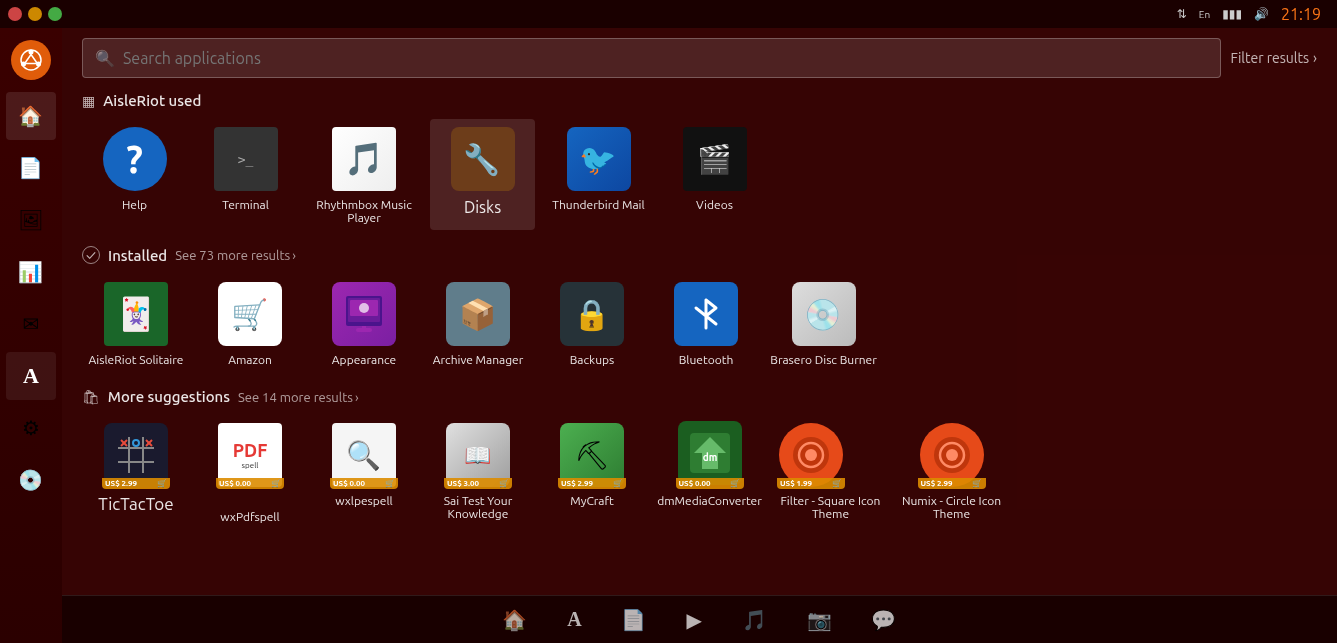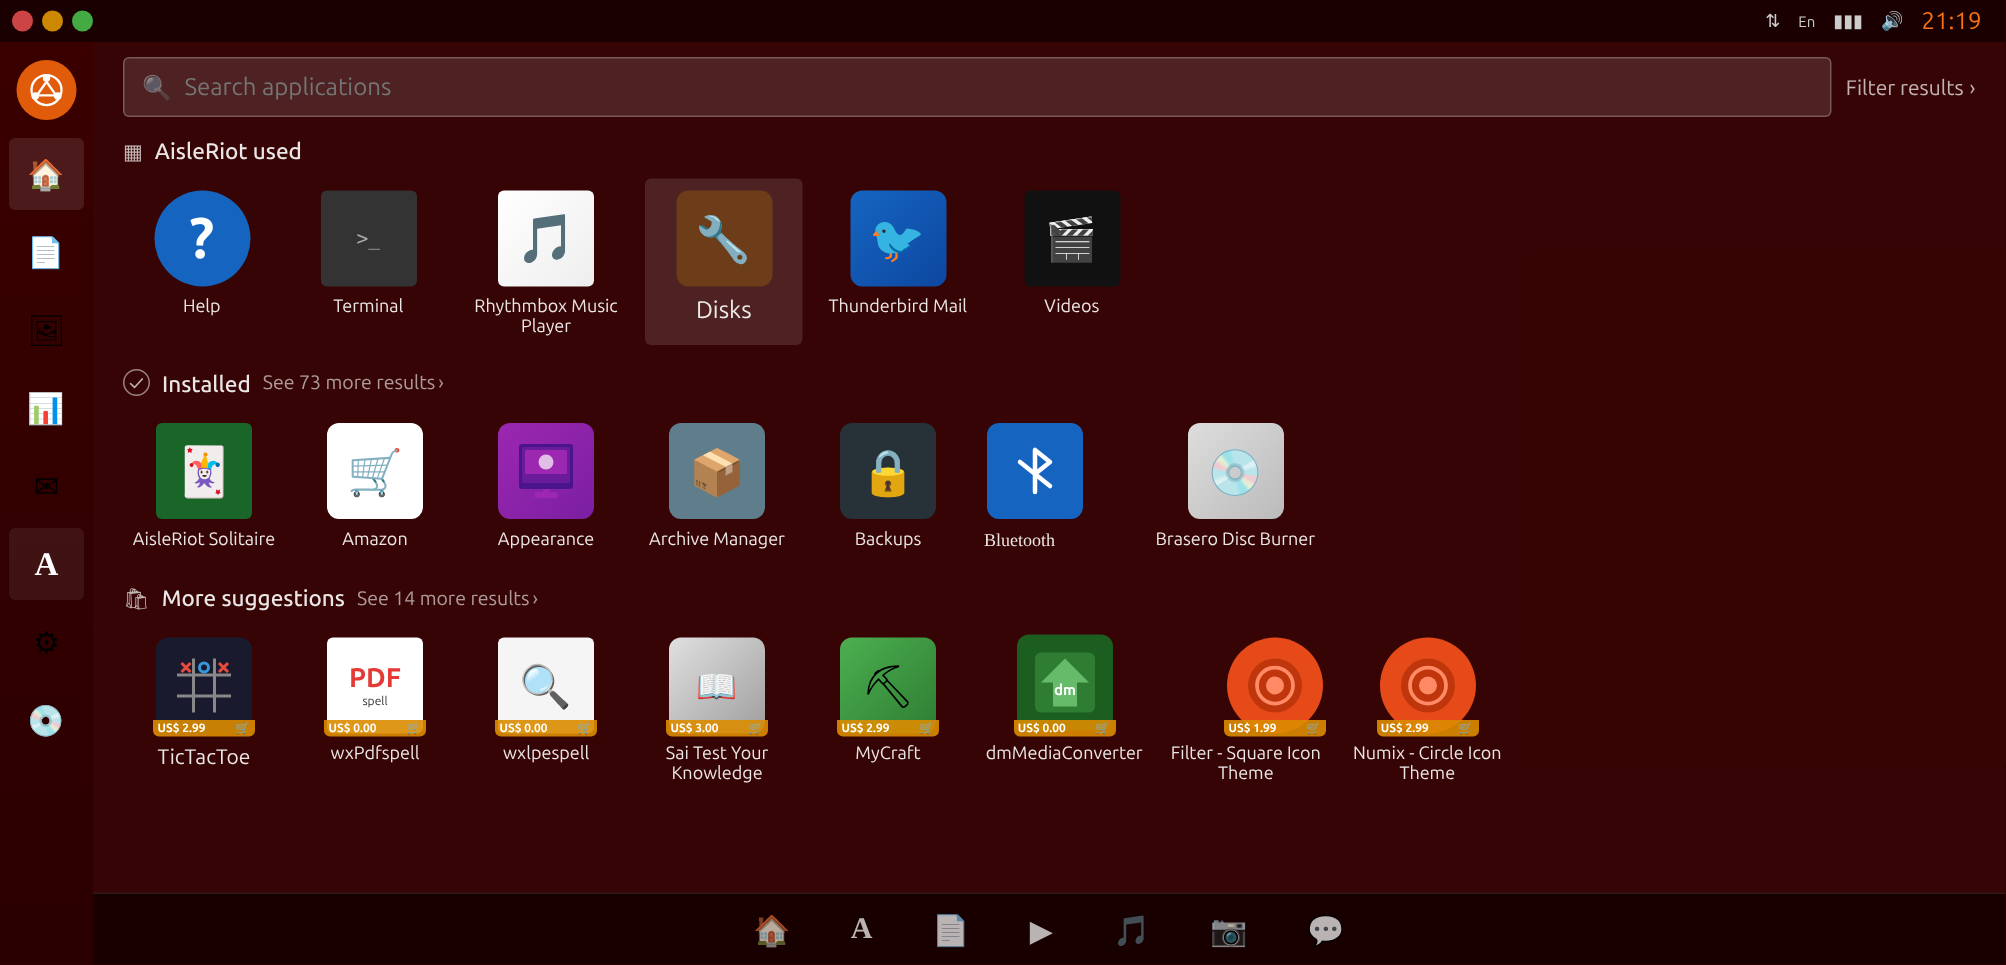--- a/index.html
+++ b/index.html
@@ -203,21 +203,21 @@
               <span style="color:rgba(255,255,255,0.9);font-size:12px;text-align:center;">Archive Manager</span>
             </div>
 
             <div style="width:108px;display:flex;flex-direction:column;align-items:center;cursor:pointer;padding:6px 4px;border-radius:4px;">
               <div style="width:68px;height:68px;display:flex;align-items:center;justify-content:center;margin-bottom:5px;">
                 <div style="width:64px;height:64px;background:#263238;border-radius:8px;display:flex;align-items:center;justify-content:center;font-size:30px;">🔒</div>
               </div>
               <span style="color:rgba(255,255,255,0.9);font-size:12px;text-align:center;">Backups</span>
             </div>
 
-            <div style="width:108px;display:flex;flex-direction:column;align-items:flex-start;cursor:pointer;padding:6px 4px;border-radius:4px;font-family:Liberation Serif, serif;">
+            <div style="width:108px;display:flex;flex-direction:column;align-items:center;cursor:pointer;padding:6px 4px;border-radius:4px;">
               <div style="width:68px;height:68px;display:flex;align-items:center;justify-content:center;margin-bottom:5px;">
                 <div style="width:64px;height:64px;background:#1565c0;border-radius:8px;display:flex;align-items:center;justify-content:center;color:white;">
                   <svg width="36" height="36" viewBox="0 0 36 36">
                     <path d="M18 4 L18 32 M18 4 L28 12 L18 20 L28 28 M18 20 L8 12" stroke="white" stroke-width="3" fill="none" stroke-linecap="round" stroke-linejoin="round"></path>
                   </svg>
                 </div>
               </div>
               <span style="color:rgba(255,255,255,0.9);font-size:12px;text-align:center;">Bluetooth</span>
             </div>
 
@@ -255,25 +255,25 @@
                     <circle cx="22" cy="10" r="3" fill="none" stroke="#3498db" stroke-width="2"></circle>
                     <line x1="32" y1="7" x2="38" y2="13" stroke="#e74c3c" stroke-width="2"></line>
                     <line x1="38" y1="7" x2="32" y2="13" stroke="#e74c3c" stroke-width="2"></line>
                   </svg>
                 </div>
                 <div style="position:absolute;bottom:0;left:0;right:0;background:rgba(220,140,0,0.9);color:white;font-size:8px;font-weight:bold;text-align:left;padding:1px 3px;display:flex;justify-content:space-between;border-bottom-left-radius:4px;border-bottom-right-radius:4px;">
                   <span>US$ 2.99</span>
                     <span>🛒</span>
                 </div>
               </div>
-              <span style="color:rgba(255,255,255,0.9);font-size:14px;text-align:left;">TicTacToe</span>
-            </div>
-
-            <div style="width:108px;display:flex;flex-direction:column;align-items:center;cursor:pointer;padding:6px 4px;border-radius:4px;">
-              <div style="width:68px;height:68px;position:relative;display:flex;align-items:center;justify-content:center;margin-bottom:5px;">
+              <span style="color:rgba(255,255,255,0.9);font-size:17px;text-align:left;">TicTacToe</span>
+            </div>
+
+            <div style="width:108px;display:flex;flex-direction:column;align-items:center;cursor:pointer;padding:6px 4px;border-radius:4px;">
+              <div style="width:68px;height:68px;position:relative;display:flex;align-items:center;justify-content:center;margin-bottom:21px;">
                 <div style="width:64px;height:64px;background:white;border-radius:4px;display:flex;align-items:center;justify-content:center;flex-direction:column;gap:1px;">
                   <span style="font-size:18px;font-weight:bold;color:#e53935;">PDF</span>
                   <span style="font-size:8px;color:#333;">spell</span>
                 </div>
                 <div style="position:absolute;bottom:0;left:0;right:0;background:rgba(220,140,0,0.9);color:white;font-size:8px;font-weight:bold;text-align:left;padding:1px 3px;display:flex;justify-content:space-between;border-bottom-left-radius:4px;border-bottom-right-radius:4px;">
                   <span>US$ 0.00</span>
                     <span>🛒</span>
                 </div>
               </div>
               <span style="color:rgba(255,255,255,0.9);font-size:12px;text-align:center;">wxPdfspell</span>
@@ -322,21 +322,21 @@
                   </svg>
                 </div>
                 <div style="position:absolute;bottom:0;left:0;right:0;background:rgba(220,140,0,0.9);color:white;font-size:8px;font-weight:bold;text-align:left;padding:1px 3px;display:flex;justify-content:space-between;border-bottom-left-radius:4px;border-bottom-right-radius:4px;">
                   <span>US$ 0.00</span>
                     <span>🛒</span>
                 </div>
               </div>
               <span style="color:rgba(255,255,255,0.9);font-size:12px;text-align:center;">dmMediaConverter</span>
             </div>
 
-            <div style="width:115px;display:flex;flex-direction:column;align-items:flex-end;cursor:pointer;padding:6px 4px;border-radius:4px;">
+            <div style="width:115px;display:flex;flex-direction:column;align-items:flex-start;cursor:pointer;padding:6px 4px;border-radius:4px;">
               <div style="width:68px;height:68px;position:relative;display:flex;align-items:center;justify-content:center;margin-bottom:5px;">
                 <div style="width:64px;height:64px;background:#e64a19;border-radius:50%;display:flex;align-items:center;justify-content:center;">
                   <svg width="40" height="40" viewBox="0 0 40 40">
                     <circle cx="20" cy="20" r="18" fill="#bf360c"></circle>
                     <circle cx="20" cy="20" r="12" fill="none" stroke="#ff8a65" stroke-width="2.5"></circle>
                     <circle cx="20" cy="20" r="6" fill="#ff8a65"></circle>
                   </svg>
                 </div>
                 <div style="position:absolute;bottom:0;left:0;right:0;background:rgba(220,140,0,0.9);color:white;font-size:8px;font-weight:bold;text-align:left;padding:1px 3px;display:flex;justify-content:space-between;border-bottom-left-radius:4px;border-bottom-right-radius:4px;">
                   <span>US$ 1.99</span>

